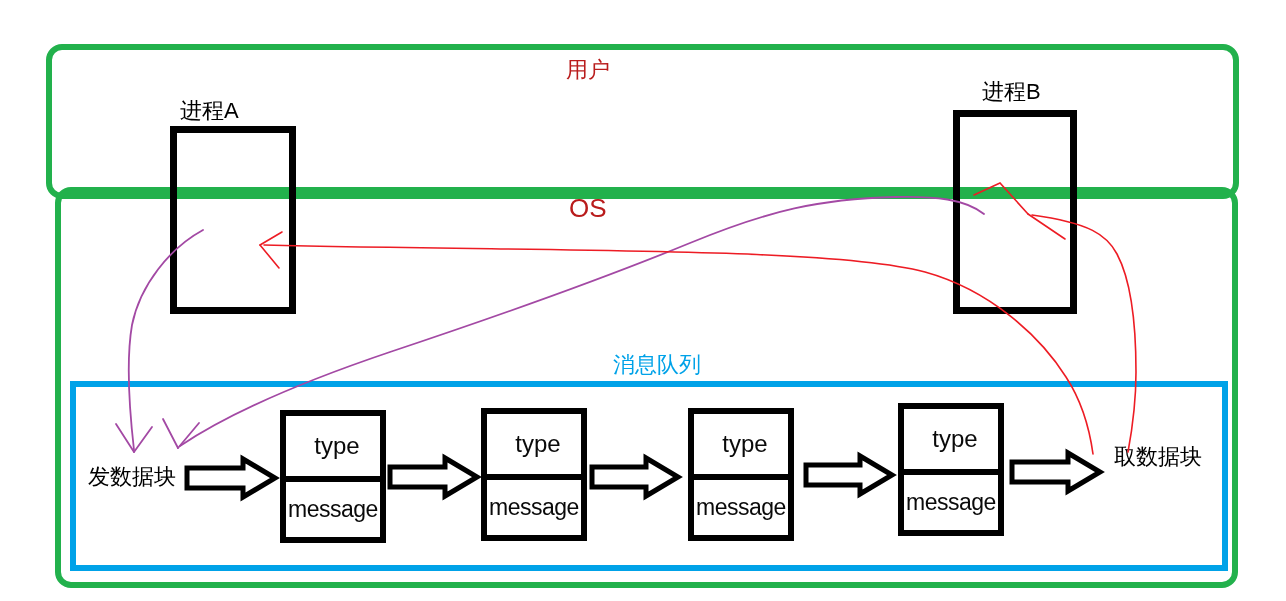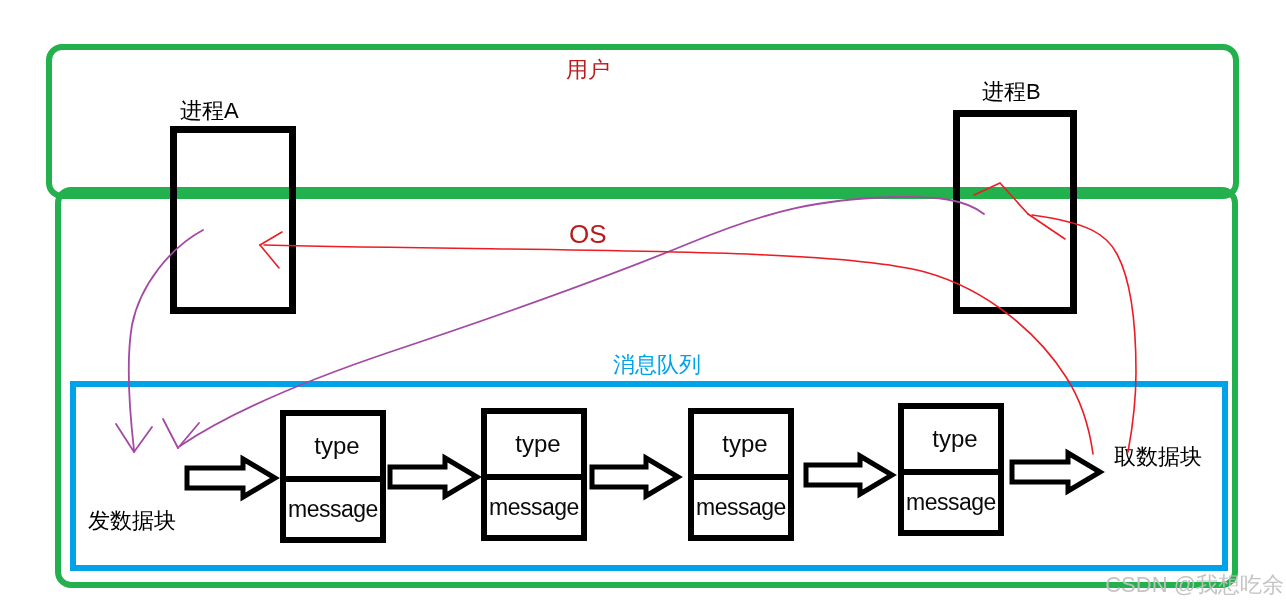--- a/index.html
+++ b/index.html
@@ -34,25 +34,25 @@
   .lbl{
     position:absolute;
     color:#000;
     font-size:22px;
     line-height:1.1;
     white-space:nowrap;
   }
   .lbl-green{color:#b91c1c;}
   .lbl-blue{color:#00A2E8;margin-left:48px;}
   #lbl-user{left:566px;top:58px;}
-  #lbl-os{left:569px;top:220px;font-size:26px;}
+  #lbl-os{left:569px;top:194px;font-size:26px;}
   #lbl-queue{left:565px;top:353px;}
   #lbl-proc-a{left:180px;top:99px;}
   #lbl-proc-b{left:982px;top:80px;}
-  #lbl-send{left:88px;top:465px;margin-top:44px;}
+  #lbl-send{left:88px;top:465px;}
   #lbl-recv{left:1114px;top:447px;font-family:Liberation Mono, monospace;}
   .node{
     position:absolute;
     width:106px;height:133px;
     border:6px solid #000;
     box-sizing:border-box;
     background:transparent;
     display:flex;flex-direction:column;
   }
   #node-1{left:280px;top:410px;}
@@ -147,15 +147,14 @@
       <path d="M260,245 L279,268"></path>
     </g>
 
     <g fill="none" stroke="#ED1C24" stroke-width="1.6" stroke-linecap="round">
       <path d="M1128,452 C1133,425 1136,400 1136,372 C1136,325 1132,282 1117,254 C1107,235 1090,223 1032,215"></path>
       <path d="M1028,214 L1000,183 L974,195"></path>
       <path d="M1028,214 L1065,239"></path>
     </g>
   </svg>
 
-  <div id="watermark">CSDN @我想吃余</div>
 
 </div>
 
 </body></html>

